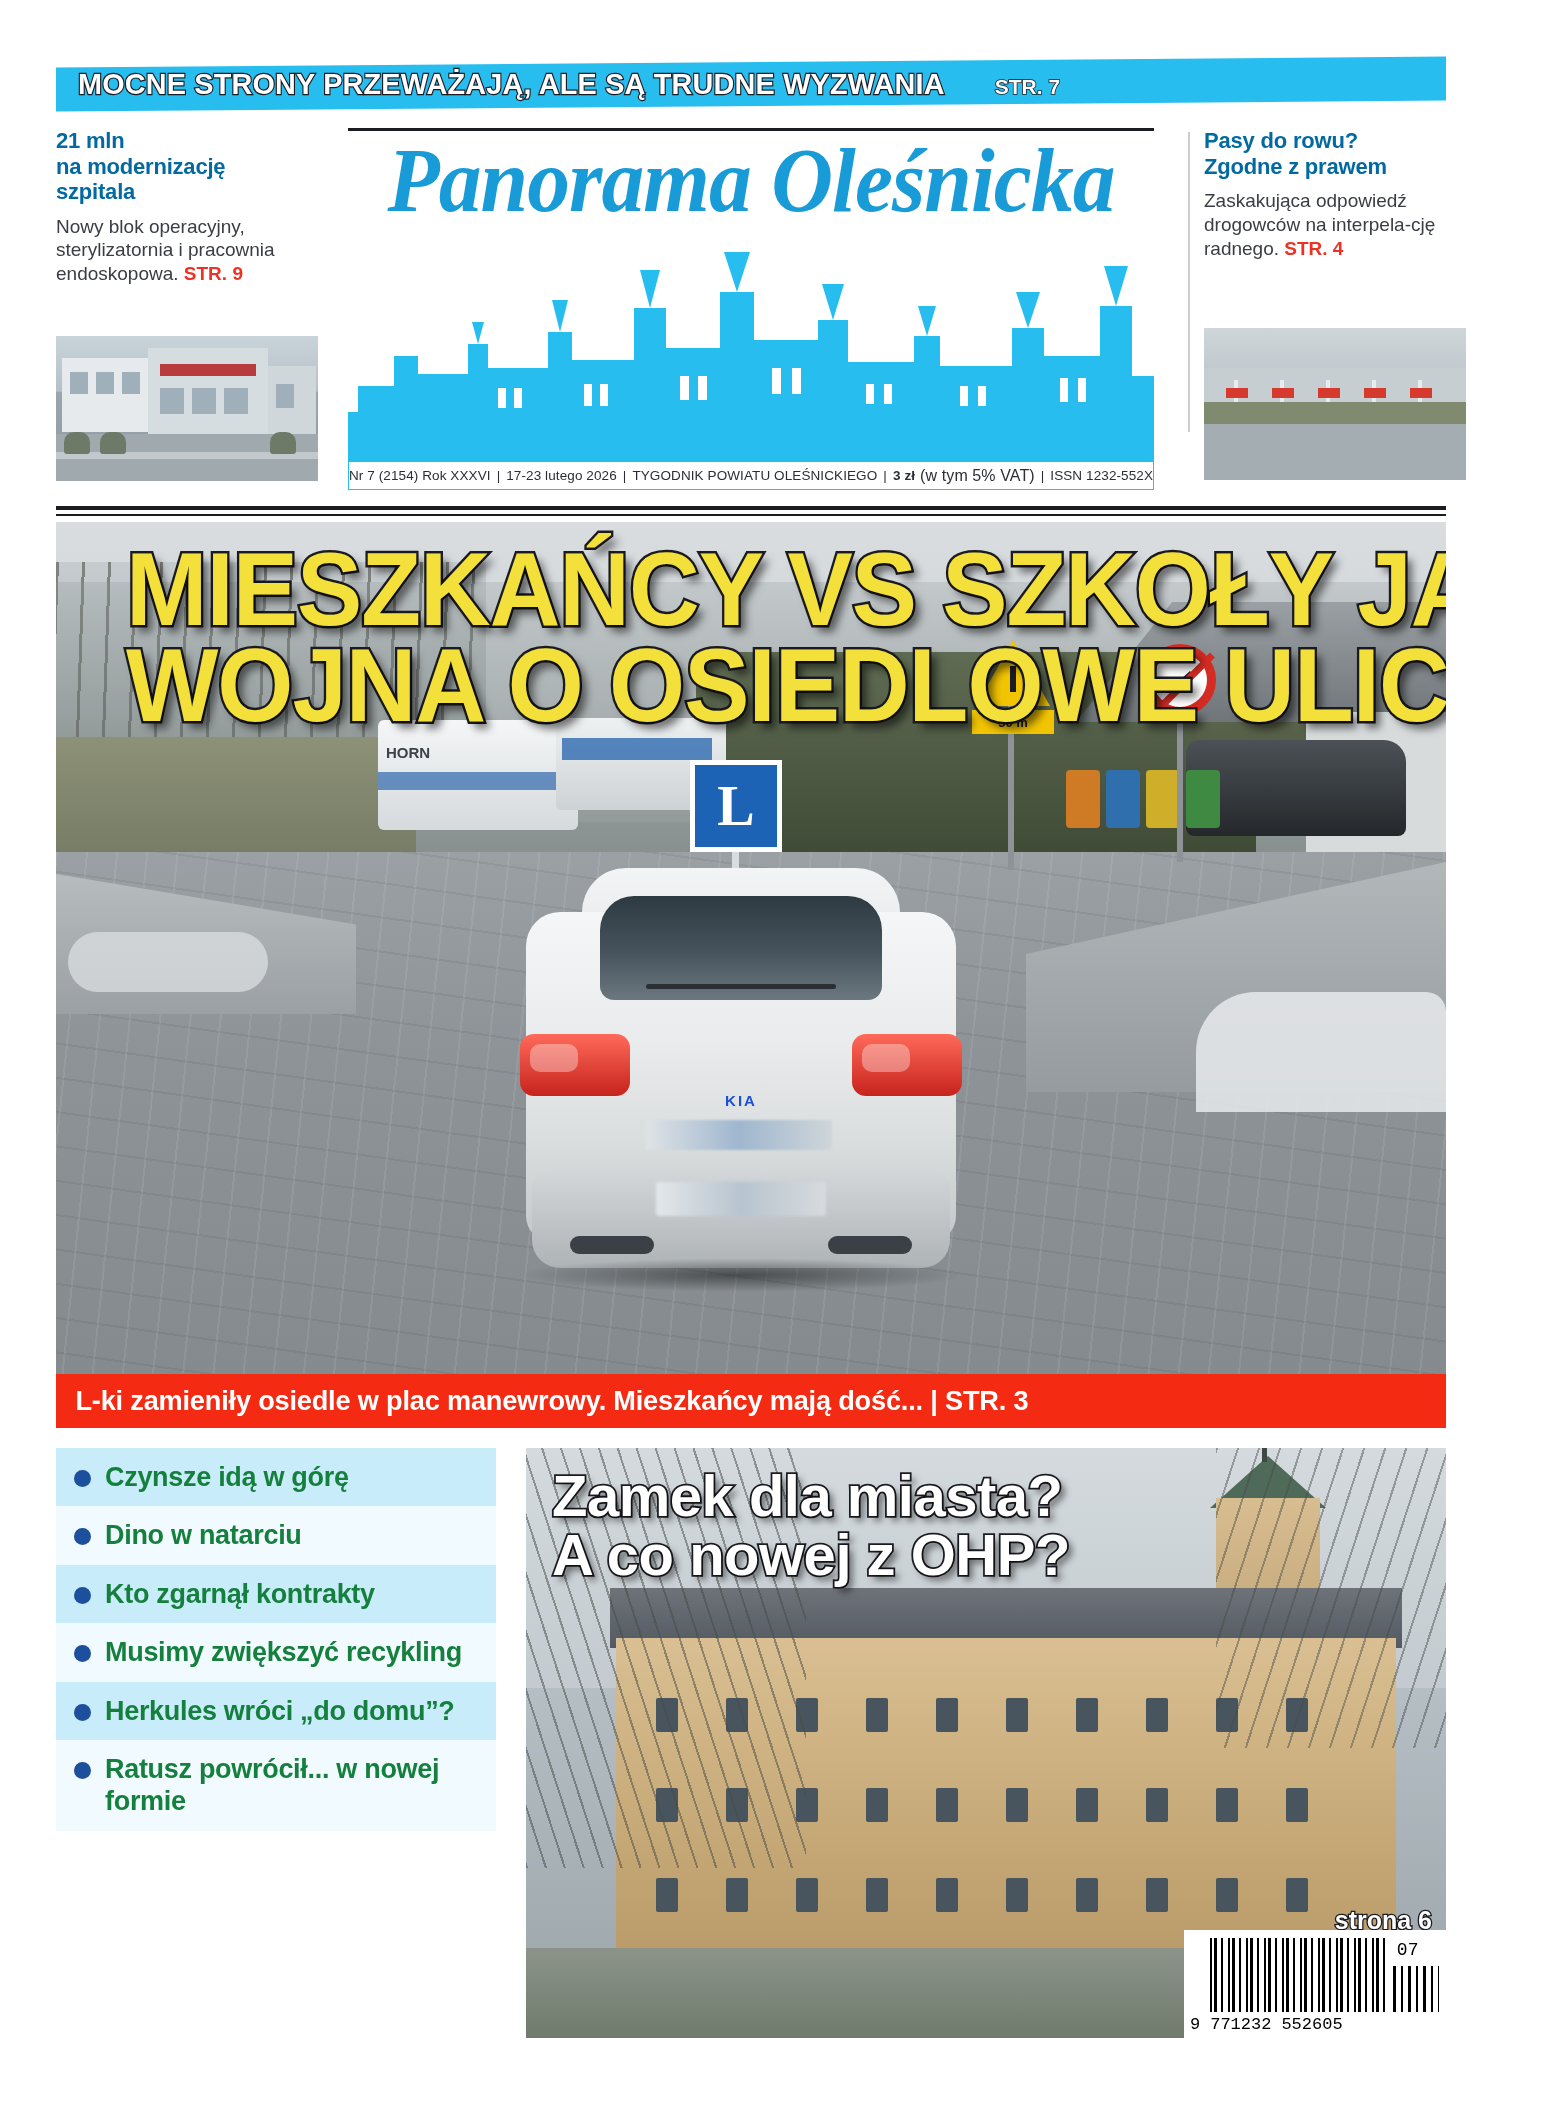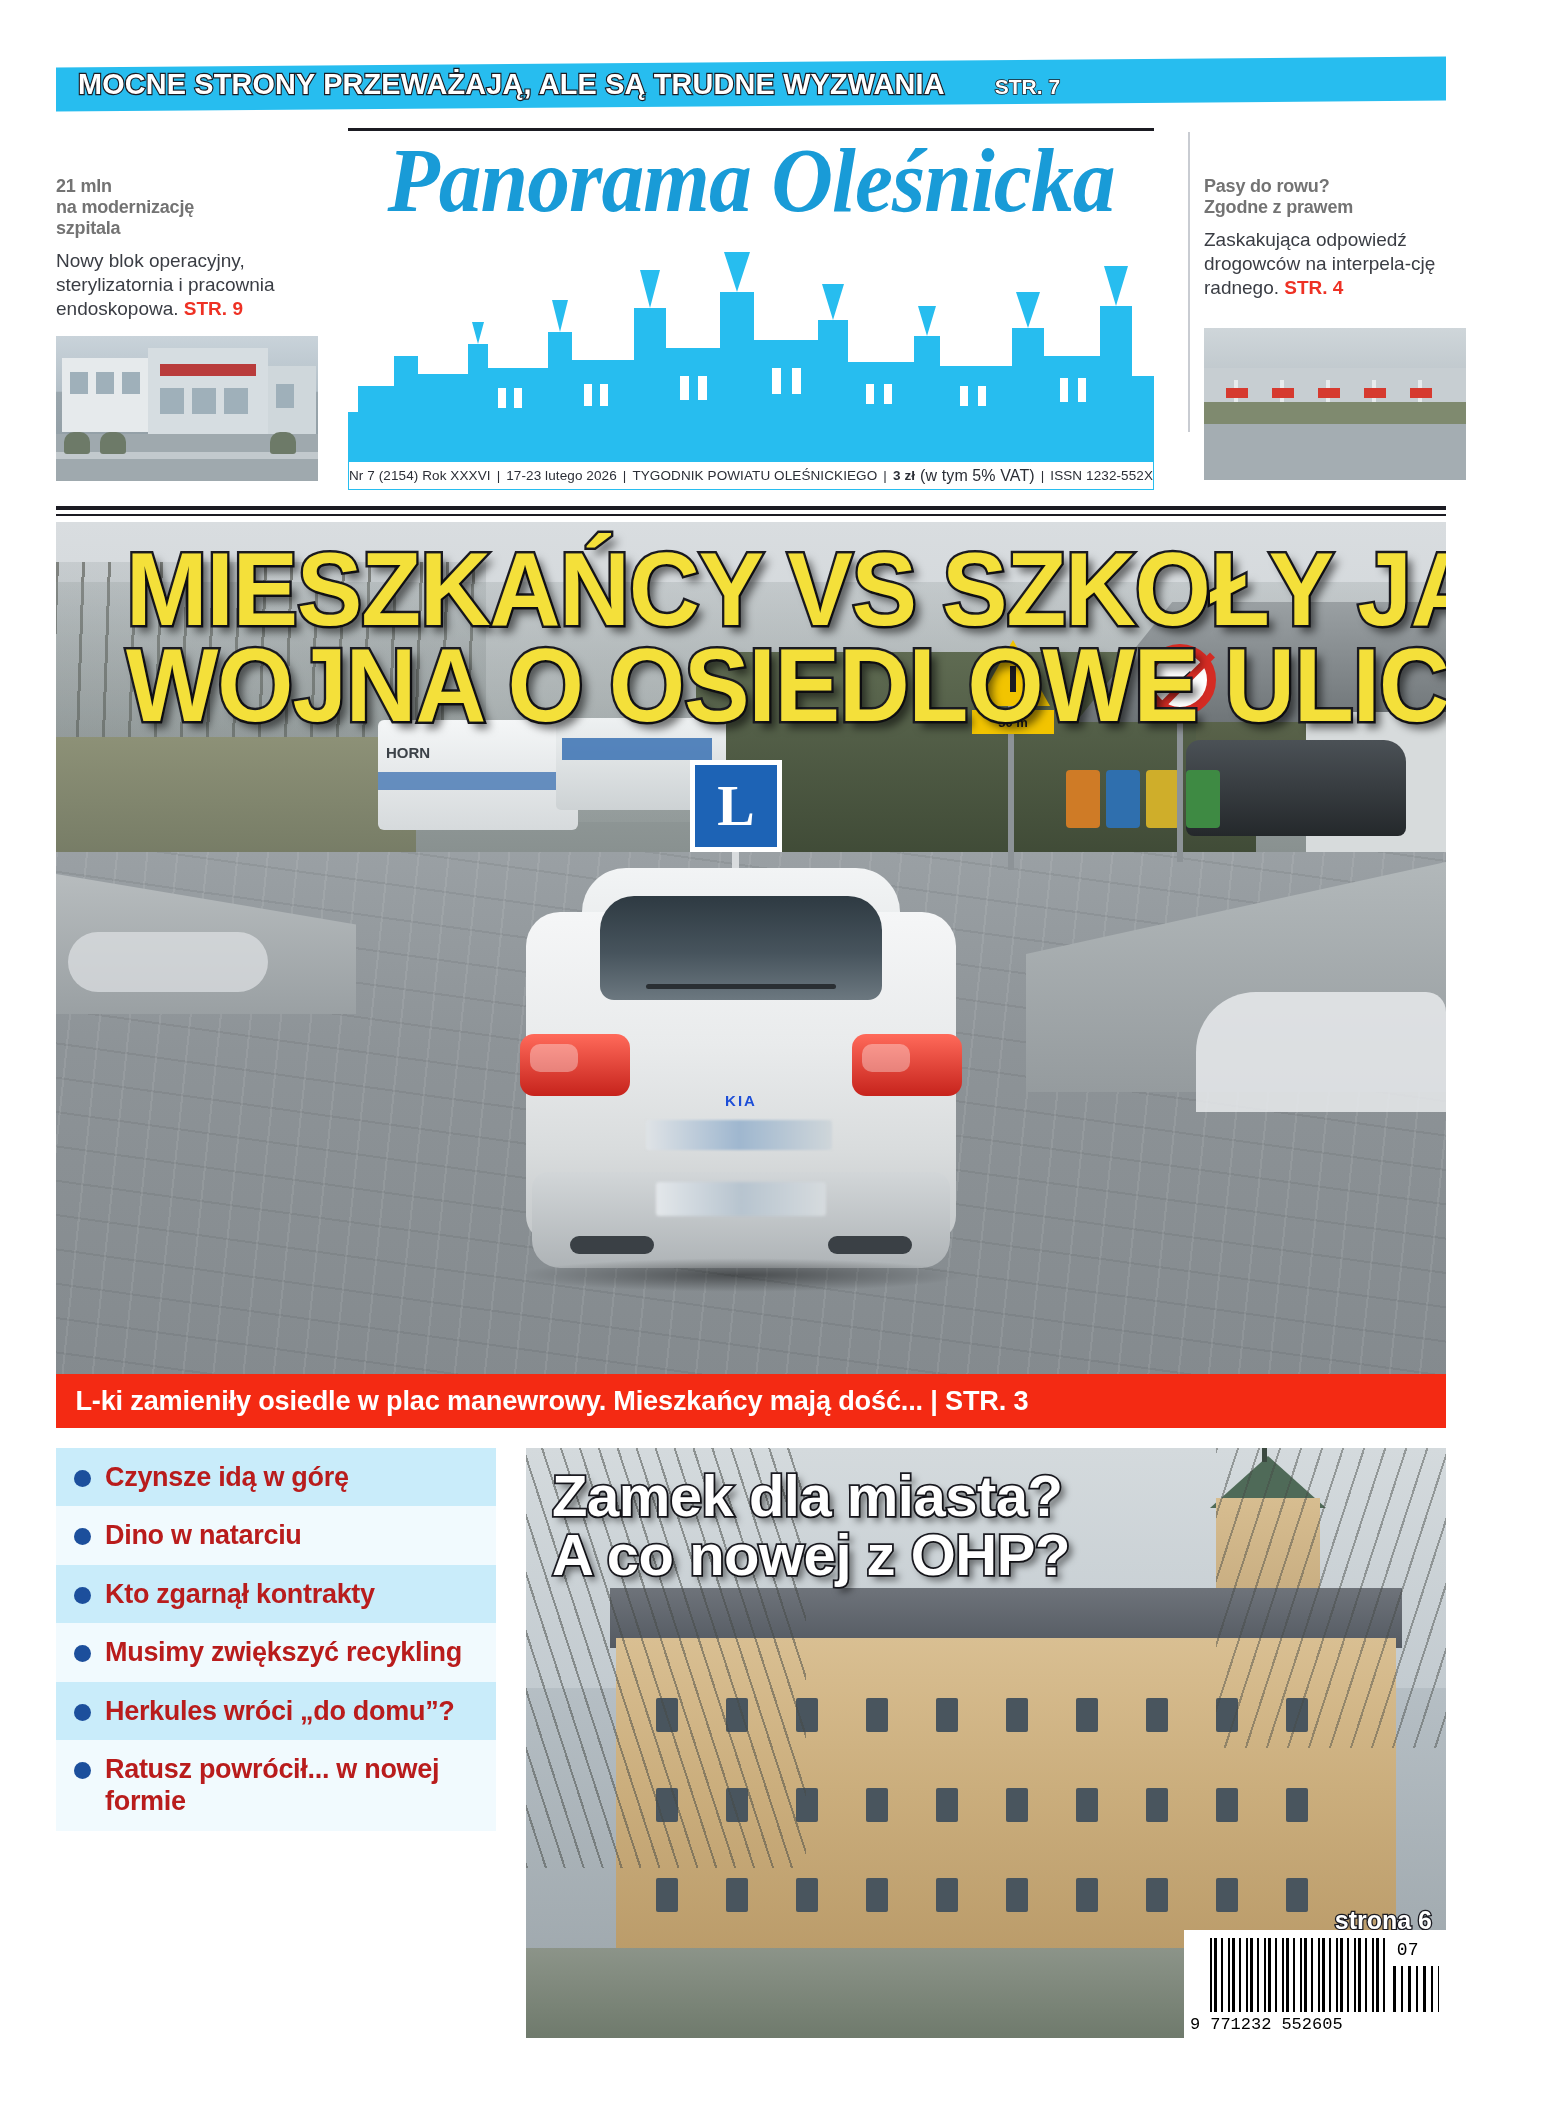--- a/index.html
+++ b/index.html
@@ -37,23 +37,22 @@
     font-weight:bold;font-size:21px;color:#ffffff;
     -webkit-text-stroke:1.6px #1b1b22;paint-order:stroke fill;
     white-space:nowrap;
   }
 
   
   .header{position:absolute;left:56px;top:128px;width:1390px;height:370px;}
 
   .col-left{position:absolute;left:0;top:0;width:262px;}
   .teaser-head{
-    font-size:18px;line-height:1.16;font-weight:bold;color:#737373;
+    font-size:22px;line-height:1.16;font-weight:bold;color:#0369a1;
     letter-spacing:-.2px;
-    margin-top:48px;
   }
   .teaser-body{
     margin-top:10px;font-size:19px;line-height:1.26;color:#3a3d44;
   }
   .str-red{color:#ee3124;font-weight:bold;white-space:nowrap;}
 
   .thumb-left{
     position:absolute;left:0;top:208px;width:262px;height:145px;
     background:
       linear-gradient(180deg,#c9d3da 0%,#b4c0c8 38%,#9aa6ad 39%,#8d9aa1 100%);
@@ -313,21 +312,21 @@
     padding-left:20px;color:#ffffff;font-weight:bold;font-size:28px;letter-spacing:-.2px;
     transform:scaleX(.97);transform-origin:left;white-space:nowrap;
   }
 
   
   .bottom{position:absolute;left:56px;top:1448px;width:1390px;height:600px;}
   .bullets{position:absolute;left:0;top:0;width:440px;}
   .bullet{
     display:flex;align-items:flex-start;gap:14px;
     padding:13px 10px 13px 18px;box-sizing:border-box;
-    font-size:27px;font-weight:bold;color:#b91c1c;line-height:1.2;
+    font-size:27px;font-weight:bold;color:#15803d;line-height:1.2;
     letter-spacing:-.3px;
   }
   .bullet.alt{background:#c9ecfa;}
   .bullet.plain{background:#f1fafe;}
   .dot{
     flex:0 0 auto;width:17px;height:17px;border-radius:50%;
     background:#1c4f9c;margin-top:9px;
   }
   .photo2{
     position:absolute;left:470px;top:0;width:920px;height:590px;overflow:hidden;

